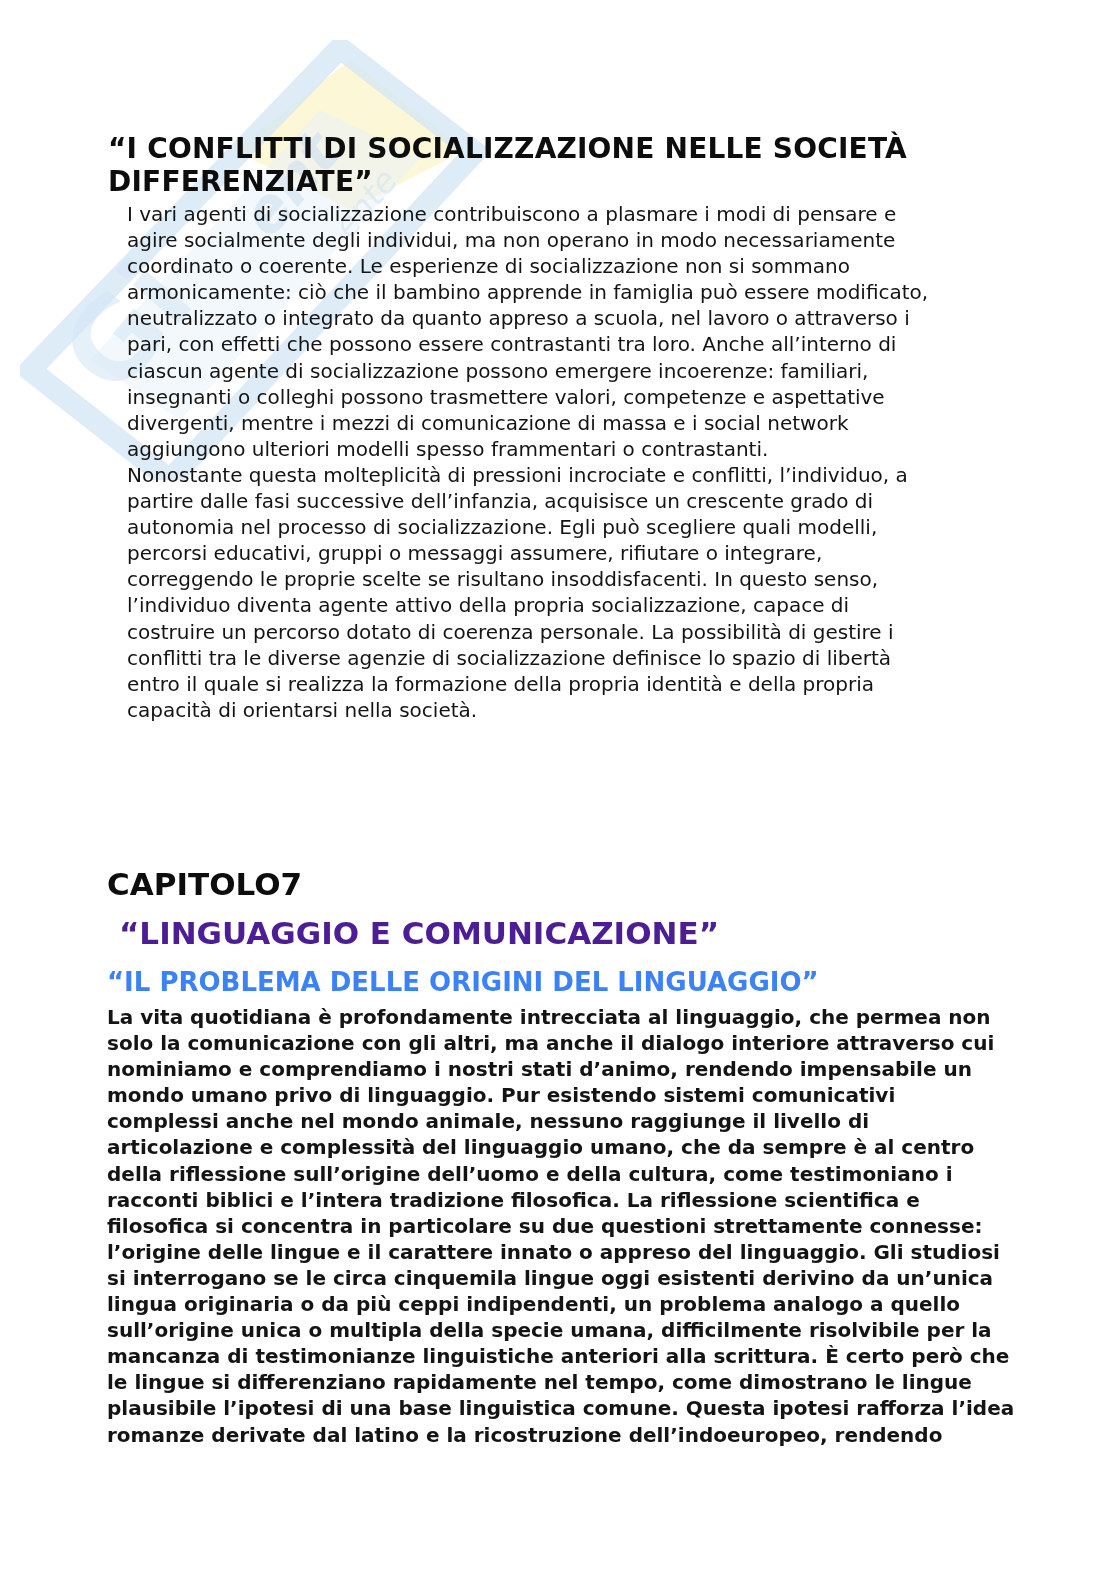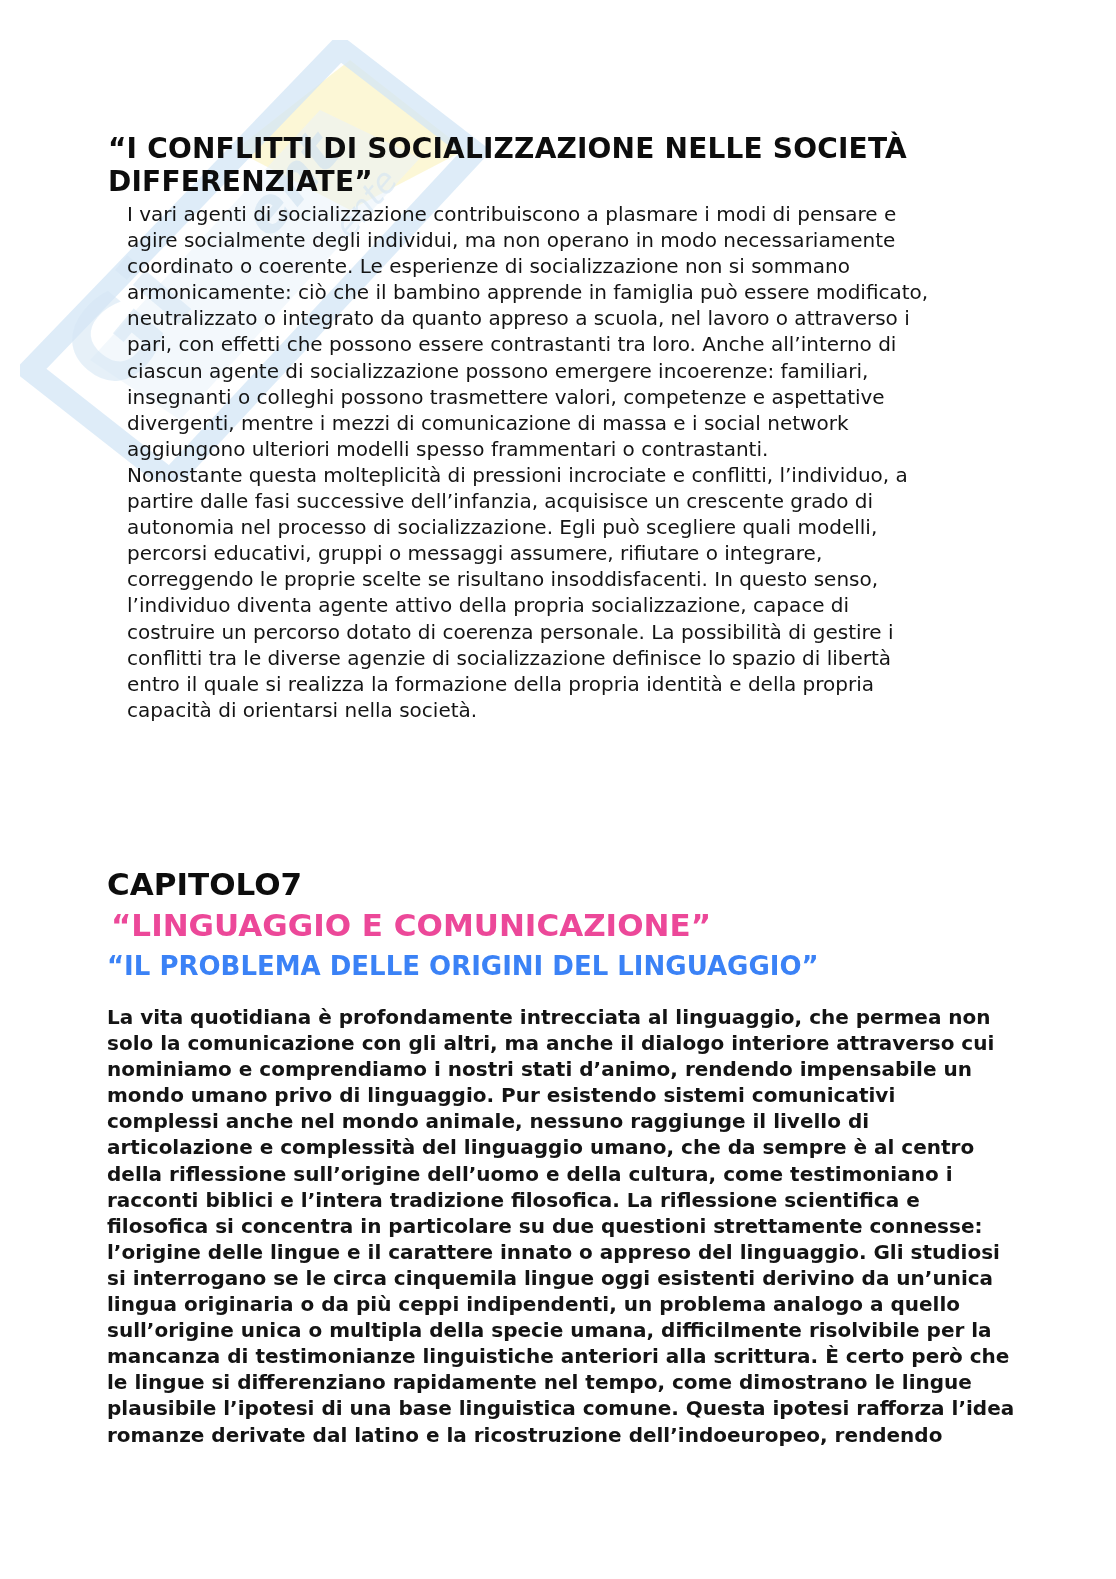--- a/index.html
+++ b/index.html
@@ -61,25 +61,25 @@
       top: 866px;
     }
     .chapter-title {
       margin: 0;
       font-size: 31px;
       font-weight: bold;
       line-height: 37px;
       color: #0d0d0d;
     }
     .chapter-sub {
-      margin: 4px;
+      margin: 12px;
       font-size: 31px;
       font-weight: bold;
       line-height: 37px;
-      color: #ec4899;
+      color: #4c1d95;
     }
     .chapter-sub2 {
       margin: 0;
       font-size: 26px;
       font-weight: bold;
       line-height: 36px;
       color: #3b82f6;
     }
     .block2 {
       position: absolute;

